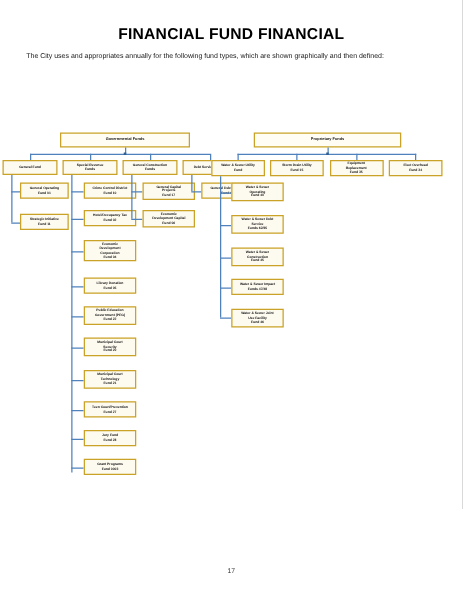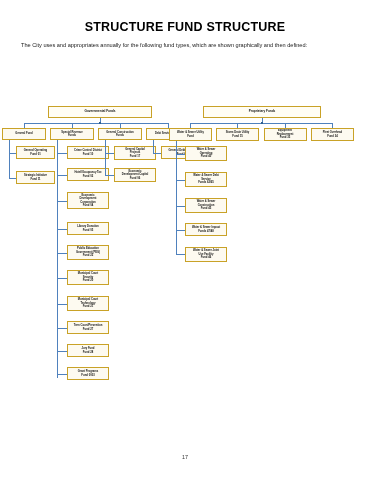--- a/index.html
+++ b/index.html
@@ -98,21 +98,21 @@
     width: 2.2px;
     height: 2.2px;
     background: #2f5f91;
   }
 </style>
 </head>
 <body>
 
 <div class="page">
 
-  <div class="doc-title">STRUCTURE FUND STRUCTURE</div>
+  <div class="doc-title">FINANCIAL FUND FINANCIAL</div>
   <div class="intro">The City uses and appropriates annually for the following fund types, which are shown graphically and then defined:</div>
 
   <div class="diagram">
 
     <div class="node root" style="left:48px; top:6px; width:104px; height:12px;">Governmental Funds</div>
 
     <div class="conn v" style="left:99.5px; top:18px; height:5px;"></div>
 
     <div class="conn h" style="left:24px; top:23px; width:144px;"></div>
     <div class="joint" style="left:98.9px; top:22.3px;"></div>

